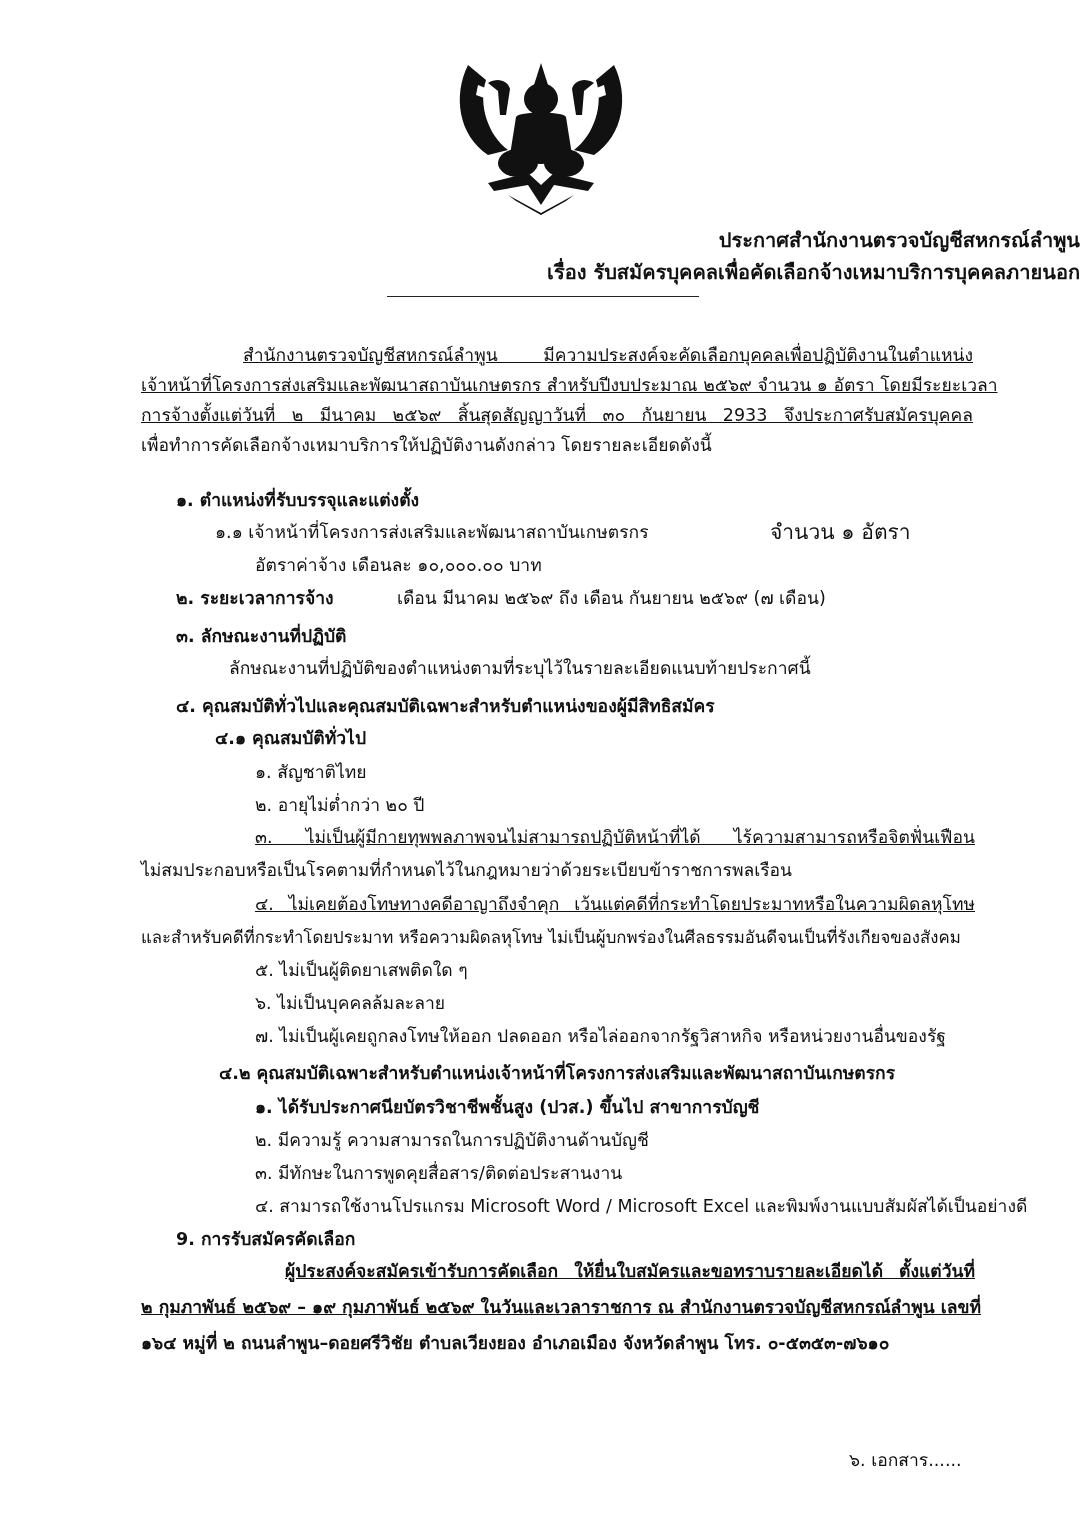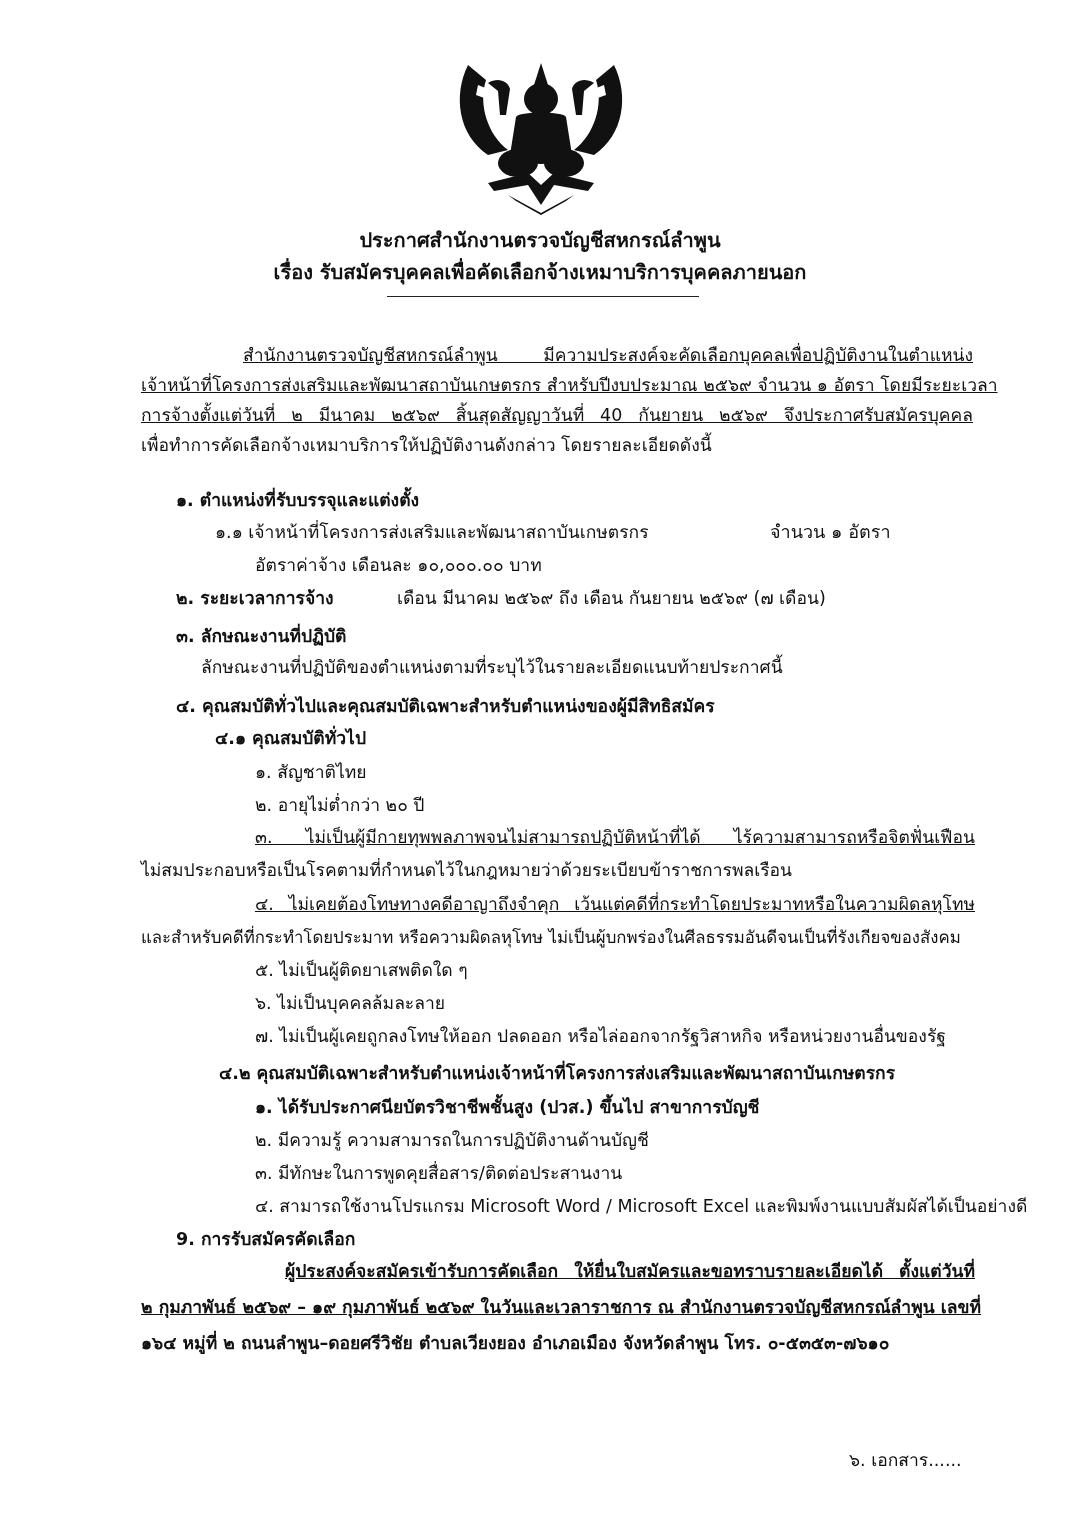--- a/index.html
+++ b/index.html
@@ -2,28 +2,28 @@
 <html><head>
 <meta charset="utf-8">
 <style>
   html, body { margin: 0; padding: 0; }
   body {
     width: 1080px; height: 1522px; background: #ffffff; position: relative; overflow: hidden;
     font-family: "DejaVu Sans", "Liberation Sans", sans-serif; color: #111111;
   }
   .page { position: absolute; left: 0; top: 0; width: 1080px; height: 1522px; }
   .emblem { position: absolute; left: 448px; top: 55px; width: 186px; height: 160px; }
-  .title { position: absolute; left: 0; width: 1080px; text-align: center; font-weight: bold; font-size: 20px; }
+  .title { position: absolute; left: 0; width: 1080px; text-align: right; font-weight: bold; font-size: 20px; }
   .t1 { top: 224px; }
   .t2 { top: 256px; }
   .rule { position: absolute; left: 387px; top: 296px; width: 312px; border-top: 1.5px solid #222; }
   .line { position: absolute; font-size: 17.5px; white-space: nowrap; line-height: 24px; }
   .bold { font-weight: bold; }
   .justify { width: 832px; text-align: justify; text-align-last: justify; text-decoration: underline; }
-  .rightcol { position: absolute; font-size: 18px; white-space: nowrap; }
+  .rightcol { position: absolute; font-size: 21px; white-space: nowrap; }
 </style>
 </head>
 <body>
 
 <div class="page">
 
   <svg class="emblem" viewBox="0 0 186 160">
     <g fill="#111">
 
       <path d="M20 10 C5 40, 10 80, 40 100 L60 95 C40 80, 30 50, 38 25 Z"></path>
@@ -45,33 +45,33 @@
       <path d="M60 140 L93 158 L126 140 L118 146 L93 160 L68 146 Z"></path>
     </g>
   </svg>
 
   <div class="title t1">ประกาศสำนักงานตรวจบัญชีสหกรณ์ลำพูน</div>
   <div class="title t2">เรื่อง  รับสมัครบุคคลเพื่อคัดเลือกจ้างเหมาบริการบุคคลภายนอก</div>
   <div class="rule"></div>
 
   <div class="line justify" style="left:243px; top:343px; width:730px;">สำนักงานตรวจบัญชีสหกรณ์ลำพูน  มีความประสงค์จะคัดเลือกบุคคลเพื่อปฏิบัติงานในตำแหน่ง</div>
   <div class="line justify" style="left:141px; top:373px;">เจ้าหน้าที่โครงการส่งเสริมและพัฒนาสถาบันเกษตรกร สำหรับปีงบประมาณ ๒๕๖๙ จำนวน ๑ อัตรา โดยมีระยะเวลา</div>
-  <div class="line justify" style="left:141px; top:403px;">การจ้างตั้งแต่วันที่ ๒ มีนาคม ๒๕๖๙  สิ้นสุดสัญญาวันที่  40 กันยายน  ๒๕๖๙ จึงประกาศรับสมัครบุคคล</div>
+  <div class="line justify" style="left:141px; top:403px;">การจ้างตั้งแต่วันที่ ๒ มีนาคม ๒๕๖๙  สิ้นสุดสัญญาวันที่  ๓๐ กันยายน  2933 จึงประกาศรับสมัครบุคคล</div>
   <div class="line" style="left:141px; top:433px;">เพื่อทำการคัดเลือกจ้างเหมาบริการให้ปฏิบัติงานดังกล่าว โดยรายละเอียดดังนี้</div>
 
   <div class="line bold" style="left:176px; top:488px;">๑.  ตำแหน่งที่รับบรรจุและแต่งตั้ง</div>
   <div class="line" style="left:215px; top:520px;">๑.๑ เจ้าหน้าที่โครงการส่งเสริมและพัฒนาสถาบันเกษตรกร</div>
   <div class="rightcol" style="left:770px; top:520px; line-height:24px;">จำนวน  ๑  อัตรา</div>
   <div class="line" style="left:255px; top:553px;">อัตราค่าจ้าง เดือนละ ๑๐,๐๐๐.๐๐ บาท</div>
 
   <div class="line bold" style="left:176px; top:586px;">๒.  ระยะเวลาการจ้าง</div>
   <div class="line" style="left:397px; top:586px;">เดือน มีนาคม ๒๕๖๙ ถึง เดือน กันยายน ๒๕๖๙ (๗ เดือน)</div>
 
   <div class="line bold" style="left:176px; top:624px;">๓.  ลักษณะงานที่ปฏิบัติ</div>
-  <div class="line" style="left:201px; top:656px;font-family:Liberation Mono, monospace;">ลักษณะงานที่ปฏิบัติของตำแหน่งตามที่ระบุไว้ในรายละเอียดแนบท้ายประกาศนี้</div>
+  <div class="line" style="left:229px; top:656px;">ลักษณะงานที่ปฏิบัติของตำแหน่งตามที่ระบุไว้ในรายละเอียดแนบท้ายประกาศนี้</div>
 
   <div class="line bold" style="left:176px; top:694px;">๔.  คุณสมบัติทั่วไปและคุณสมบัติเฉพาะสำหรับตำแหน่งของผู้มีสิทธิสมัคร</div>
   <div class="line bold" style="left:215px; top:726px;">๔.๑ คุณสมบัติทั่วไป</div>
   <div class="line" style="left:255px; top:760px;">๑.  สัญชาติไทย</div>
   <div class="line" style="left:255px; top:793px;">๒.  อายุไม่ต่ำกว่า ๒๐ ปี</div>
   <div class="line justify" style="left:255px; top:825px; width:720px;">๓.  ไม่เป็นผู้มีกายทุพพลภาพจนไม่สามารถปฏิบัติหน้าที่ได้ ไร้ความสามารถหรือจิตฟั่นเฟือน</div>
   <div class="line" style="left:141px; top:858px;">ไม่สมประกอบหรือเป็นโรคตามที่กำหนดไว้ในกฎหมายว่าด้วยระเบียบข้าราชการพลเรือน</div>
   <div class="line justify" style="left:255px; top:892px; width:720px;">๔. ไม่เคยต้องโทษทางคดีอาญาถึงจำคุก เว้นแต่คดีที่กระทำโดยประมาทหรือในความผิดลหุโทษ</div>
   <div class="line" style="left:141px; top:925px; font-size:16.8px;">และสำหรับคดีที่กระทำโดยประมาท หรือความผิดลหุโทษ ไม่เป็นผู้บกพร่องในศีลธรรมอันดีจนเป็นที่รังเกียจของสังคม</div>
   <div class="line" style="left:255px; top:958px;">๕.  ไม่เป็นผู้ติดยาเสพติดใด ๆ</div>

